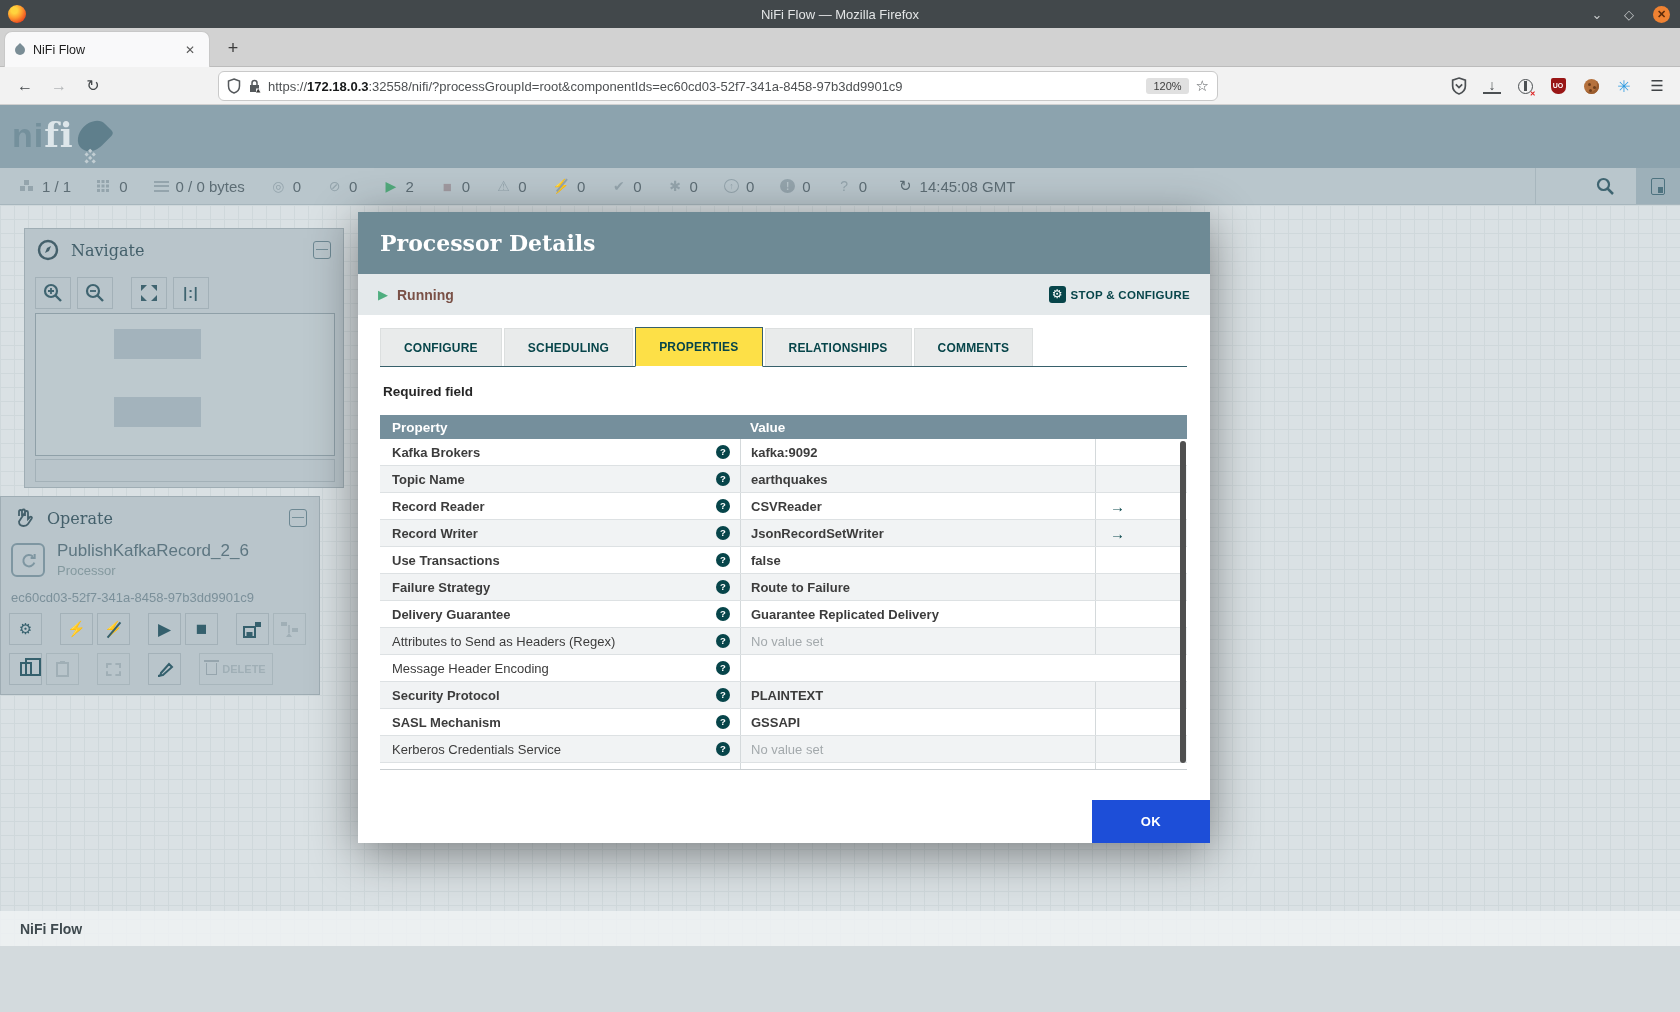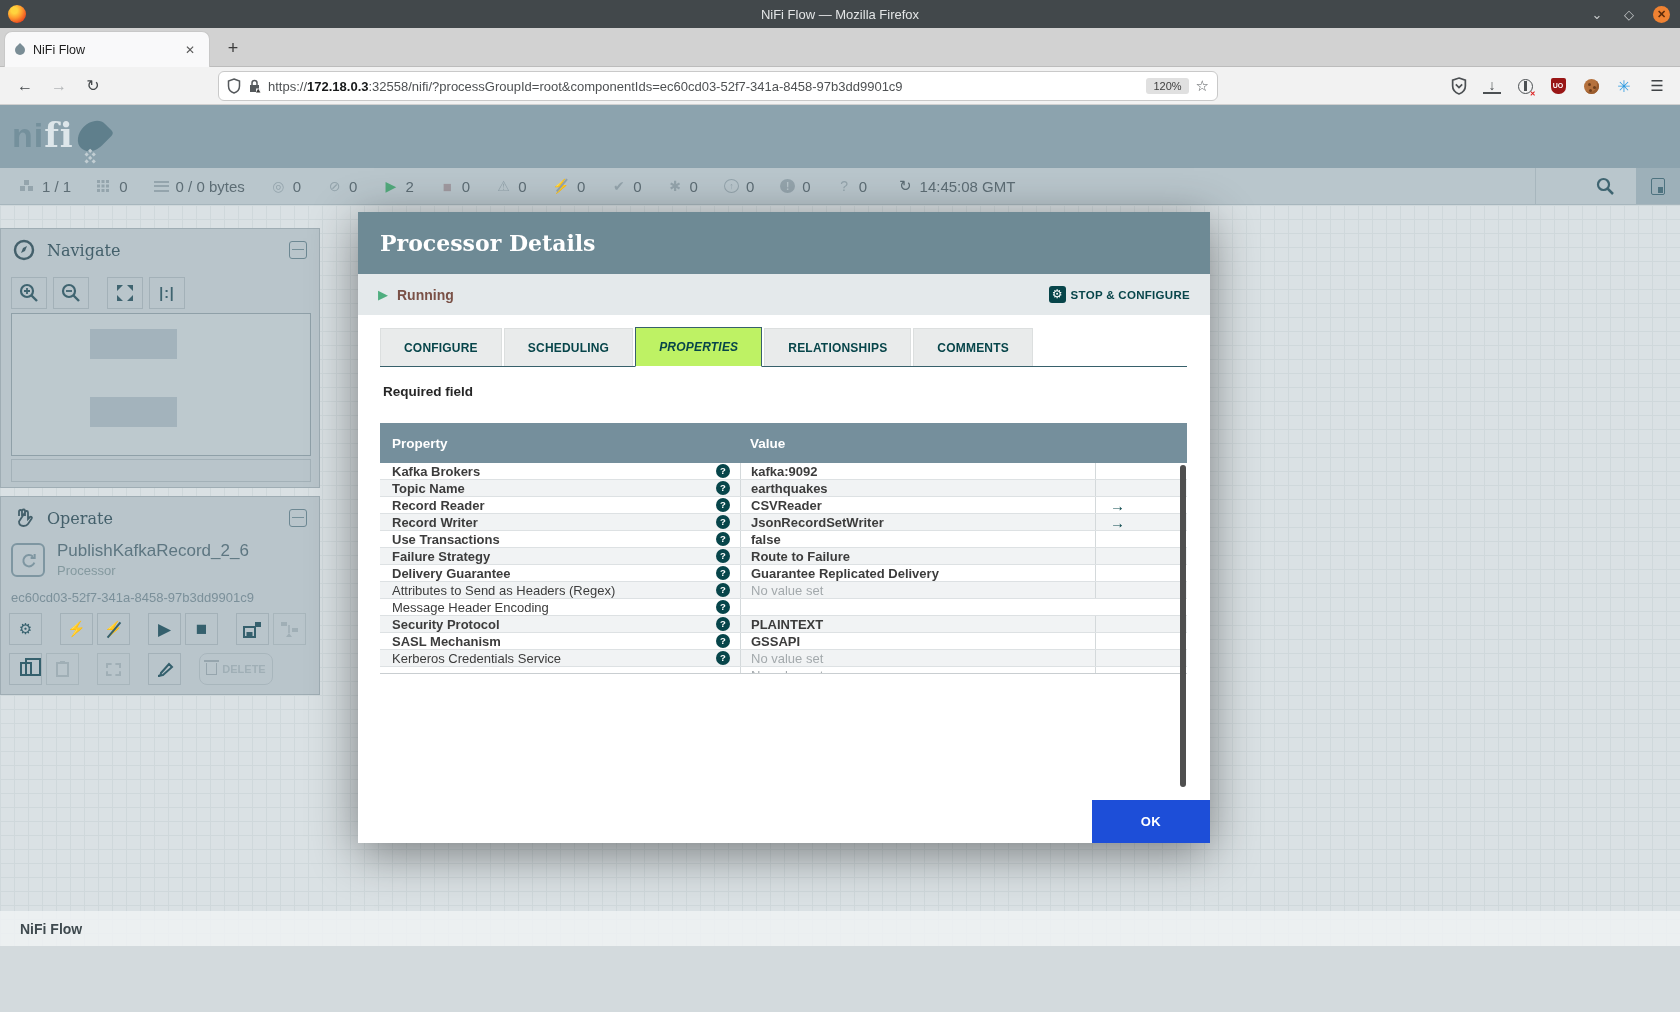--- a/index.html
+++ b/index.html
@@ -107,21 +107,21 @@
   .minimap { position:absolute; left:10px; top:84px; width:300px; height:143px; border:1px solid #8fa0a8; background:#bdc9ce; }
   .mm-rect { position:absolute; width:87px; height:30px; background:#a3b3bc; }
   .mm-strip { position:absolute; left:10px; top:230px; width:300px; height:23px; border:1px solid #a3b1b8; }
 
   .op-card-icon { width:34px; height:34px; border:2px solid #7e96a1; border-radius:6px; display:flex; align-items:center; justify-content:center; }
   .op-name { font-size:17px; color:#5d7681; }
   .op-type { font-size:13px; color:#84999f; margin-top:2px; }
   .op-id { font-size:13px; color:#7b909a; padding:0 10px; margin-top:10px; white-space:nowrap; }
   .op-btn-row { display:flex; padding:8px 8px 0 8px; gap:4px; }
   .op-btn { width:33px; height:32px; border:1px solid #a3b1b8; display:flex; align-items:center; justify-content:center; color:#35606d; font-size:15px; position:relative; }
-  .op-btn.wide { width:74px; gap:5px; font-size:11px; font-weight:bold; color:#8b9ba3;border-radius:8px; }
+  .op-btn.wide { width:74px; gap:5px; font-size:11px; font-weight:bold; color:#8b9ba3; }
   .op-btn.dis { color:#98a8af; opacity:.75; }
   .op-gap { width:10px; }
   .slashed::after { content:""; position:absolute; left:15px; top:6px; width:2px; height:20px; background:#35606d; transform:rotate(40deg); }
   .copy-ic { width:12px; height:14px; border:2px solid #35606d; position:relative; }
   .copy-ic::after { content:""; position:absolute; left:3px; top:-6px; width:12px; height:14px; border:2px solid #35606d; background:transparent; }
   .paste-ic { width:13px; height:15px; border:2px solid #98a8af; position:relative; }
   .paste-ic::before { content:""; position:absolute; left:2px; top:-3px; width:5px; height:3px; background:#98a8af; }
   .frame-ic { width:15px; height:13px; border:2px dashed #98a8af; }
   .trash-ic { width:11px; height:12px; border:1.5px solid #8b9ba3; border-top:none; position:relative; }
   .trash-ic::before { content:""; position:absolute; left:-3px; top:-3px; width:15px; height:1.5px; background:#8b9ba3; }
@@ -131,28 +131,28 @@
   .dlg-hdr { height:62px; background:#6e8a95; display:flex; align-items:center; padding:0 22px; }
   .dlg-title { font-family:"DejaVu Serif", serif; font-weight:bold; font-size:22px; color:#ffffff; }
   .dlg-status { height:41px; background:#e4e9eb; display:flex; align-items:center; padding:0 20px; }
   .run-play { color:#4fae7f; font-size:13px; margin-right:9px; }
   .run-text { font-size:14px; font-weight:bold; color:#7a5147; }
   .stopcfg { margin-left:auto; display:flex; align-items:center; gap:5px; }
   .stopcfg-ic { width:17px; height:17px; background:#07454a; border-radius:3px; color:#fff; font-size:12px; line-height:17px; text-align:center; }
   .stopcfg-txt { font-size:11.5px; font-weight:bold; color:#07454a; letter-spacing:.3px; }
   .tabs { position:absolute; left:22px; top:116px; width:807px; display:flex; align-items:flex-end; border-bottom:1px solid #37606b; height:39px; }
   .dtab { height:38px; background:#e9ebeb; border:1px solid #dcdfdf; border-bottom:none; margin-right:2px; padding:0 23px; display:flex; align-items:center; font-size:12px; font-weight:bold; color:#07454a; letter-spacing:.2px; }
-  .dtab.active { background:#bef264; border:1px solid #37606b; border-bottom:1px solid #fff; margin-bottom:-1px; height:40px;font-style:italic; }
+  .dtab.active { background:#fde047; border:1px solid #37606b; border-bottom:1px solid #fff; margin-bottom:-1px; height:40px; }
   .req-label { position:absolute; left:25px; top:172px; font-size:13.5px; font-weight:bold; color:#262626; }
   .ptable { position:absolute; left:22px; top:203px; width:807px; }
-  .pt-hdr { height:40px; background:#758f9c; display:flex; align-items:center;margin-top:8px; }
+  .pt-hdr { height:24px; background:#758f9c; display:flex; align-items:center; }
   .pt-hdr .h1 { width:360px; padding-left:12px; font-size:13.5px; font-weight:bold; color:#fff; }
   .pt-hdr .h2 { width:355px; padding-left:10px; font-size:13.5px; font-weight:bold; color:#fff; }
   .pt-body { position:relative; border-bottom:1px solid #c9ced1; }
-  .prow { display:flex; height:17px; border-bottom:1px solid #dde1e3; background:#fff; }
+  .prow { display:flex; height:27px; border-bottom:1px solid #dde1e3; background:#fff; }
   .prow.alt { background:#f1f3f4; }
   .pname { width:360px; display:flex; align-items:center; padding-left:12px; font-size:13px; color:#3c3c3c; }
   .pname.req { font-weight:bold; }
   .help-ic { margin-left:auto; margin-right:10px; width:14px; height:14px; border-radius:50%; background:#07454a; color:#fff; font-size:9.5px; font-weight:bold; text-align:center; line-height:14px; flex:0 0 auto; }
   .pvalue { width:355px; display:flex; align-items:center; padding-left:10px; font-size:13px; font-weight:600; color:#3c3c3c; border-left:1px solid #d4d9db; }
   .pvalue.unset { color:#a3a9ac; font-weight:400; }
   .plink { flex:1; display:flex; align-items:center; padding-left:14px; border-left:1px solid #d4d9db; color:#07454a; font-size:15px; font-weight:bold; }
   .partial-wrap { height:6px; overflow:hidden; }
   .pt-scroll { position:absolute; right:1px; top:2px; width:6px; height:322px; background:#4f4f4f; border-radius:3px; }
   .dlg-footer-btn { position:absolute; right:0; bottom:0; width:118px; height:43px; background:#1d4ed8; color:#fff; font-size:13px; font-weight:bold; display:flex; align-items:center; justify-content:center; letter-spacing:.5px; }
@@ -374,21 +374,21 @@
         </span>
     </span>
   </div>
 
   <div class="canvas"></div>
   <div class="below-canvas"></div>
   <div class="breadcrumb-bar">
     <span class="breadcrumb">NiFi Flow</span>
   </div>
 
-  <div class="panel" style="top:228px; height:260px;">
+  <div class="panel" style="top:228px; height:260px;margin-left:24px;">
     <div class="panel-hdr">
       <svg width="22" height="22" viewBox="0 0 22 22">
           <circle cx="11" cy="11" r="9" fill="none" stroke="#44606b" stroke-width="2.4"></circle>
           <path d="M8 14 10 9l4-2-2 5Z" fill="#44606b"></path>
         </svg>
       <span class="panel-title">Navigate</span>
       <span class="collapse-btn">—</span>
     </div>
     <div class="nav-btns">
       <span class="nav-btn">

